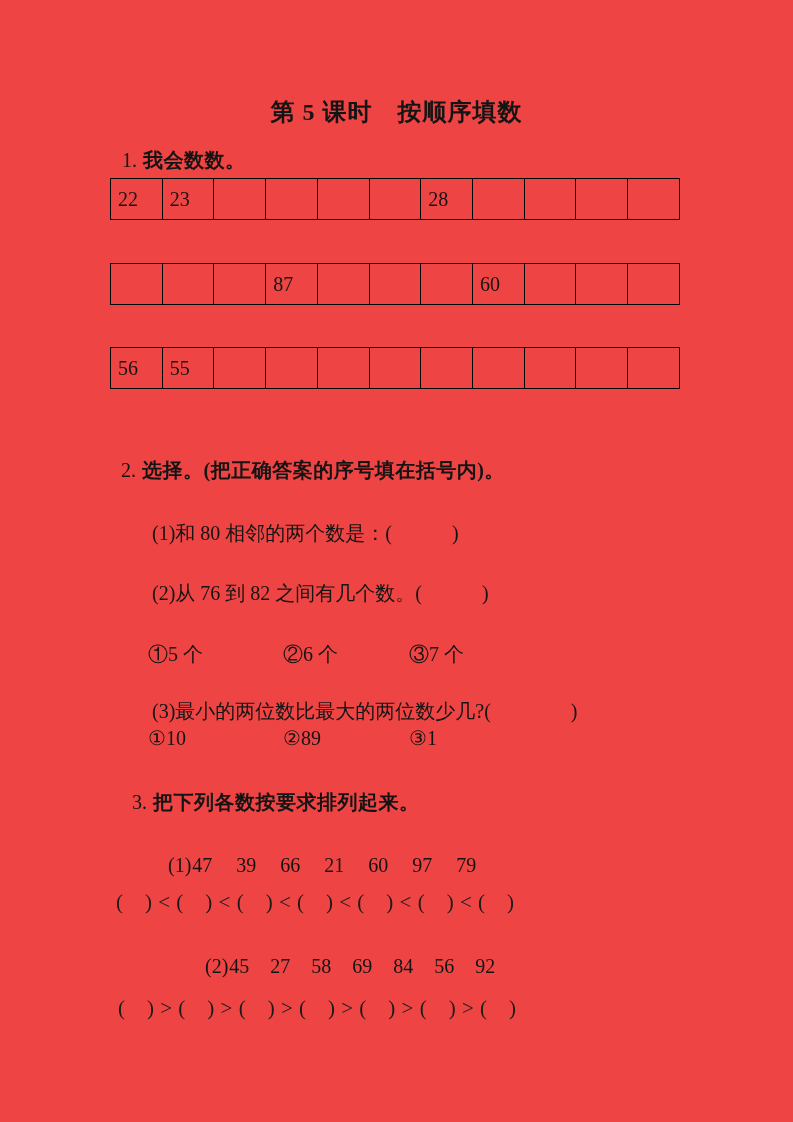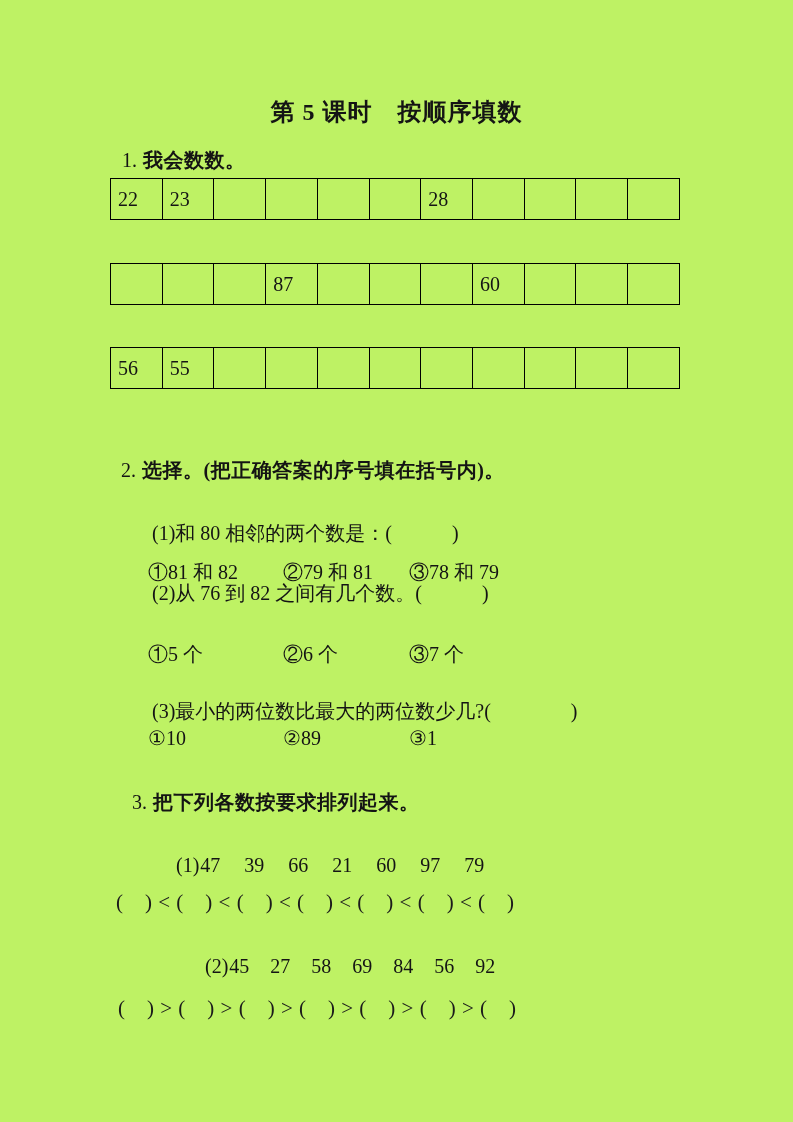--- a/index.html
+++ b/index.html
@@ -1,20 +1,20 @@
 <!DOCTYPE html>
 <html><head>
 <meta charset="utf-8">
 <style>
   html, body { margin: 0; padding: 0; background: #ffffff; }
   .page {
     position: relative;
     width: 793px;
     height: 1122px;
-    background: #bef264;
+    background: #ef4444;
     font-family: "Liberation Serif", "DejaVu Serif", serif;
     color: #141414;
     overflow: hidden;
   }
   .title {
     position: absolute;
     top: 96px;
     left: 0;
     width: 100%;
     text-align: center;
@@ -142,45 +142,40 @@
       <td></td>
     </tr>
   </tbody>
     </table>
 
   <div class="sec-heading" style="left:121px; top:457px;">
     <span class="num">2.</span><span class="txt">选择。(把正确答案的序号填在括号内)。</span>
   </div>
 
   <div class="q-line" style="top:520px;">(1)和 80 相邻的两个数是：(　　　)</div>
-  <div class="opt-row" style="top:559px;">
-    <span class="opt o1">①81 和 82</span>
-    <span class="opt o2">②79 和 81</span>
-    <span class="opt o3">③78 和 79</span>
-  </div>
 
   <div class="q-line" style="top:580px;">(2)从 76 到 82 之间有几个数。(　　　)</div>
   <div class="opt-row" style="top:641px;">
     <span class="opt o1">①5 个</span>
     <span class="opt o2">②6 个</span>
     <span class="opt o3">③7 个</span>
   </div>
 
   <div class="q-line" style="top:682px;margin-top:16px;">(3)最小的两位数比最大的两位数少几?(　　　　)</div>
   <div class="opt-row" style="top:726px;">
     <span class="opt o1">①10</span>
     <span class="opt o2">②89</span>
     <span class="opt o3">③1</span>
   </div>
 
   <div class="sec-heading" style="left:132px; top:789px;">
     <span class="num">3.</span><span class="txt">把下列各数按要求排列起来。</span>
   </div>
 
-  <div class="num-line p1" style="left:156px; top:831px;">
+  <div class="num-line p1" style="left:148px; top:831px;">
     <span class="lbl">(1)</span><span class="n">47</span><span class="n">39</span><span class="n">66</span><span class="n">21</span><span class="n">60</span><span class="n">97</span><span class="n">79</span>
   </div>
 
   <div class="pattern" style="left:116px; top:888px;">(　) &lt; (　) &lt; (　) &lt; (　) &lt; (　) &lt; (　) &lt; (　)</div>
 
   <div class="num-line p2" style="left:185px; top:932px;">
     <span class="lbl">(2)</span><span class="n">45</span><span class="n">27</span><span class="n">58</span><span class="n">69</span><span class="n">84</span><span class="n">56</span><span class="n">92</span>
   </div>
 
   <div class="pattern" style="left:118px; top:994px;">(　) &gt; (　) &gt; (　) &gt; (　) &gt; (　) &gt; (　) &gt; (　)</div>

